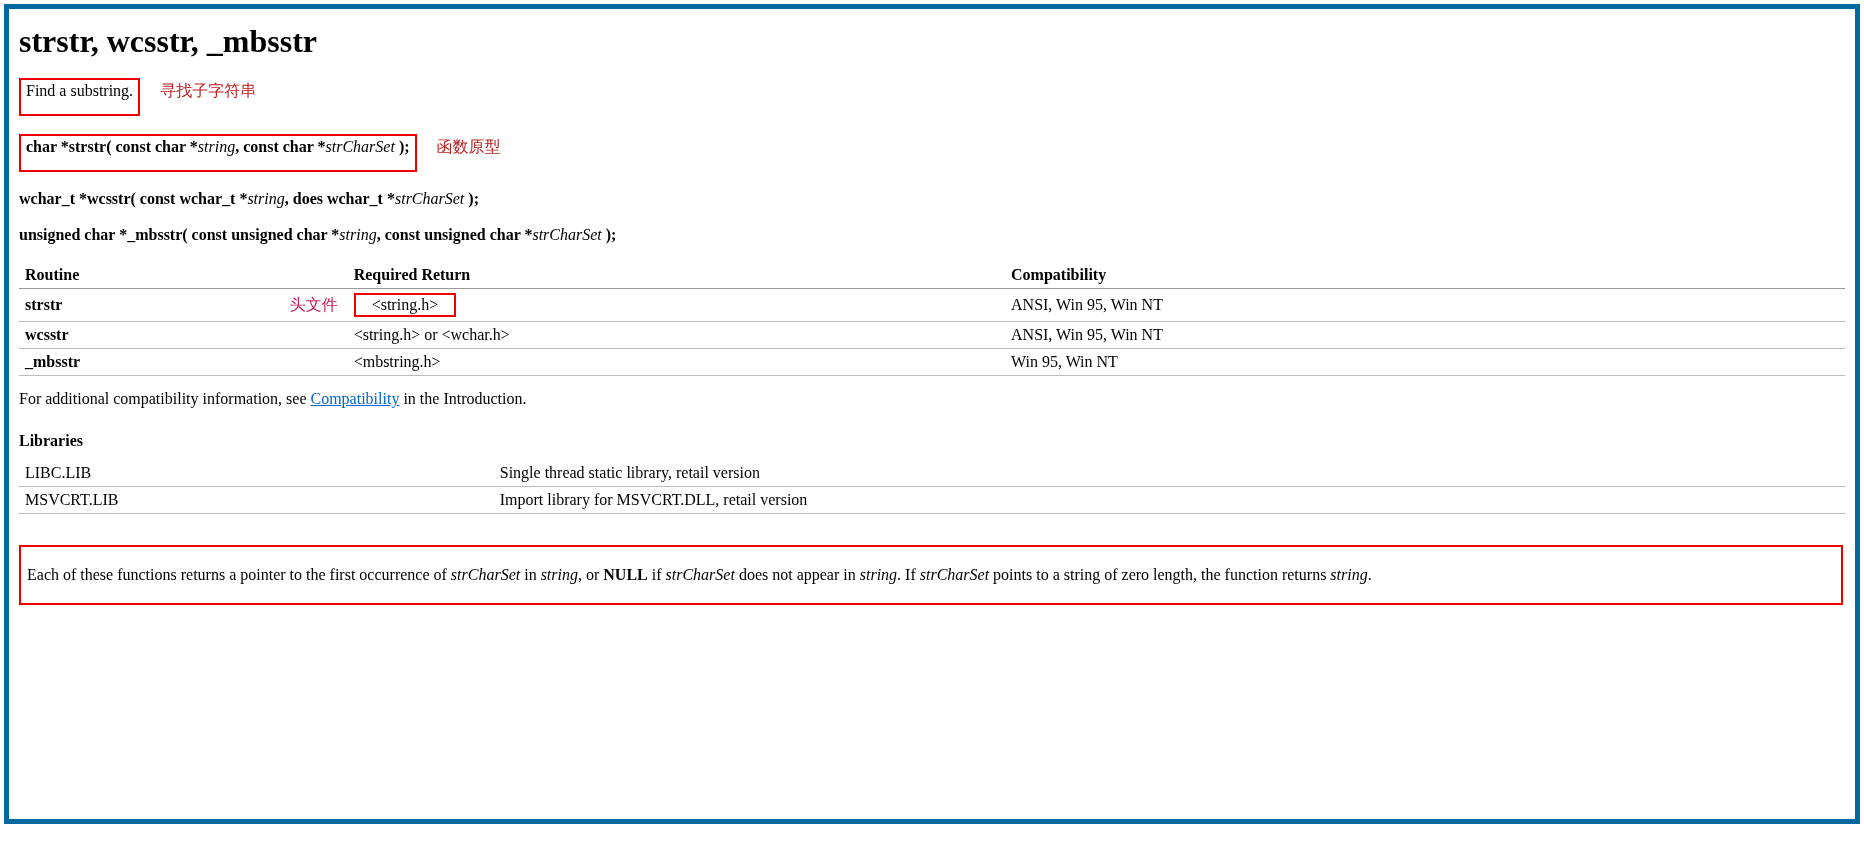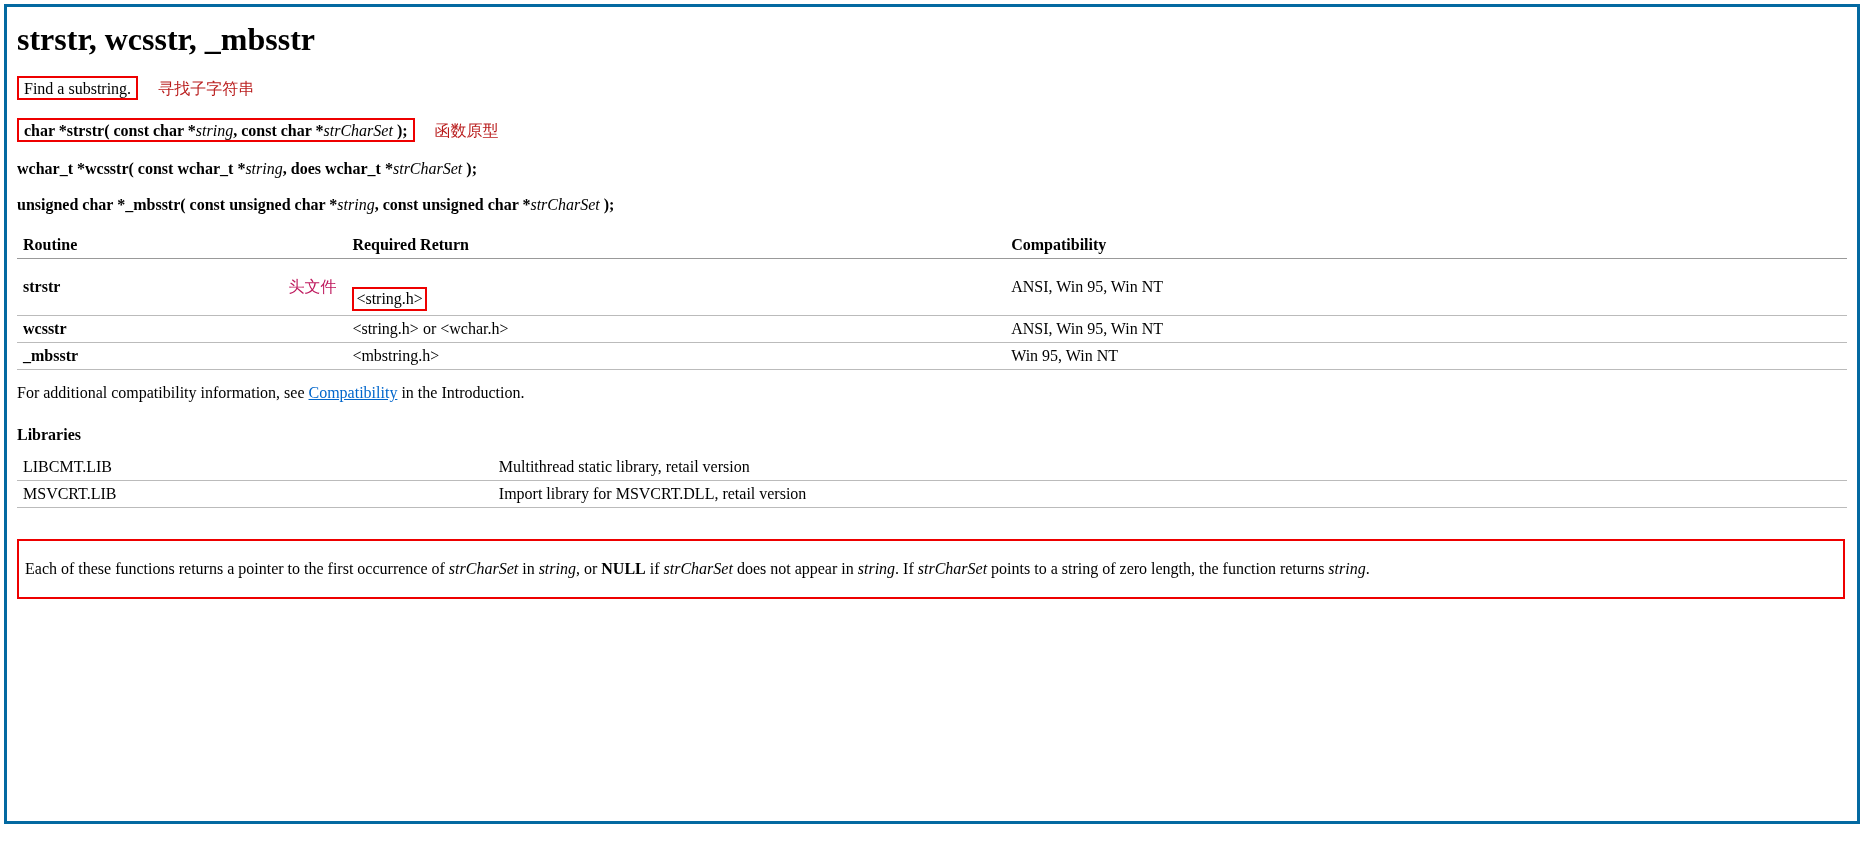--- a/index.html
+++ b/index.html
@@ -5,36 +5,36 @@
   * { box-sizing: border-box; }
   body {
     margin: 0;
     padding: 0;
     font-family: "Times New Roman", Times, serif;
     font-size: 16px;
     background: #fff;
     color: #000;
   }
   .page {
-    border: 3px solid #0369a1;
+    border: 5px solid #0369a1;
     margin: 4px;
     padding: 8px 10px 20px 10px;
     min-height: 820px;
   }
   h1 {
     font-size: 32px;
     font-weight: bold;
     margin: 6px 0 18px 0;
   }
   p { margin: 0 0 14px 0; }
   .line { margin: 0 0 18px 0; }
   .red-box {
     border: 2px solid #ee0000;
     display: inline-block;
-    padding: 2px 5px 0 5px;
+    padding: 2px 5px 14px 5px;
   }
   .red-text {
     color: #b91c1c;
     font-size: 16px;
   }
   .annot { margin-left: 16px; }
   .bold { font-weight: bold; }
   .italic { font-style: italic; }
   table {
     border-collapse: collapse;
@@ -133,21 +133,21 @@
     </thead>
     <tbody>
       <tr>
         <td>
           <div class="routine-cell">
             <span class="routine-name">strstr</span>
             <span class="red-text hdr-cell-annot">头文件</span>
           </div>
         </td>
         <td>
-          <span class="red-box" style="padding:1px 2px;margin-top:24px;">&lt;string.h&gt;</span>
+          <span class="red-box" style="padding:1px 16px;">&lt;string.h&gt;</span>
         </td>
         <td>ANSI, Win 95, Win NT</td>
       </tr>
       <tr>
         <td class="routine-name">wcsstr</td>
         <td>&lt;string.h&gt; or &lt;wchar.h&gt;</td>
         <td>ANSI, Win 95, Win NT</td>
       </tr>
       <tr>
         <td class="routine-name">_mbsstr</td>
@@ -163,22 +163,22 @@
 
   <div class="section-head">Libraries</div>
 
   <table>
     <colgroup>
         <col class="lib-col1">
         <col class="lib-col2">
       </colgroup>
     <tbody>
       <tr>
-        <td>LIBCMT.LIB</td>
-        <td>Multithread static library, retail version</td>
+        <td>LIBC.LIB</td>
+        <td>Single thread static library, retail version</td>
       </tr>
       <tr>
         <td>MSVCRT.LIB</td>
         <td>Import library for MSVCRT.DLL, retail version</td>
       </tr>
     </tbody>
   </table>
 
 
   <div class="ret-box">

